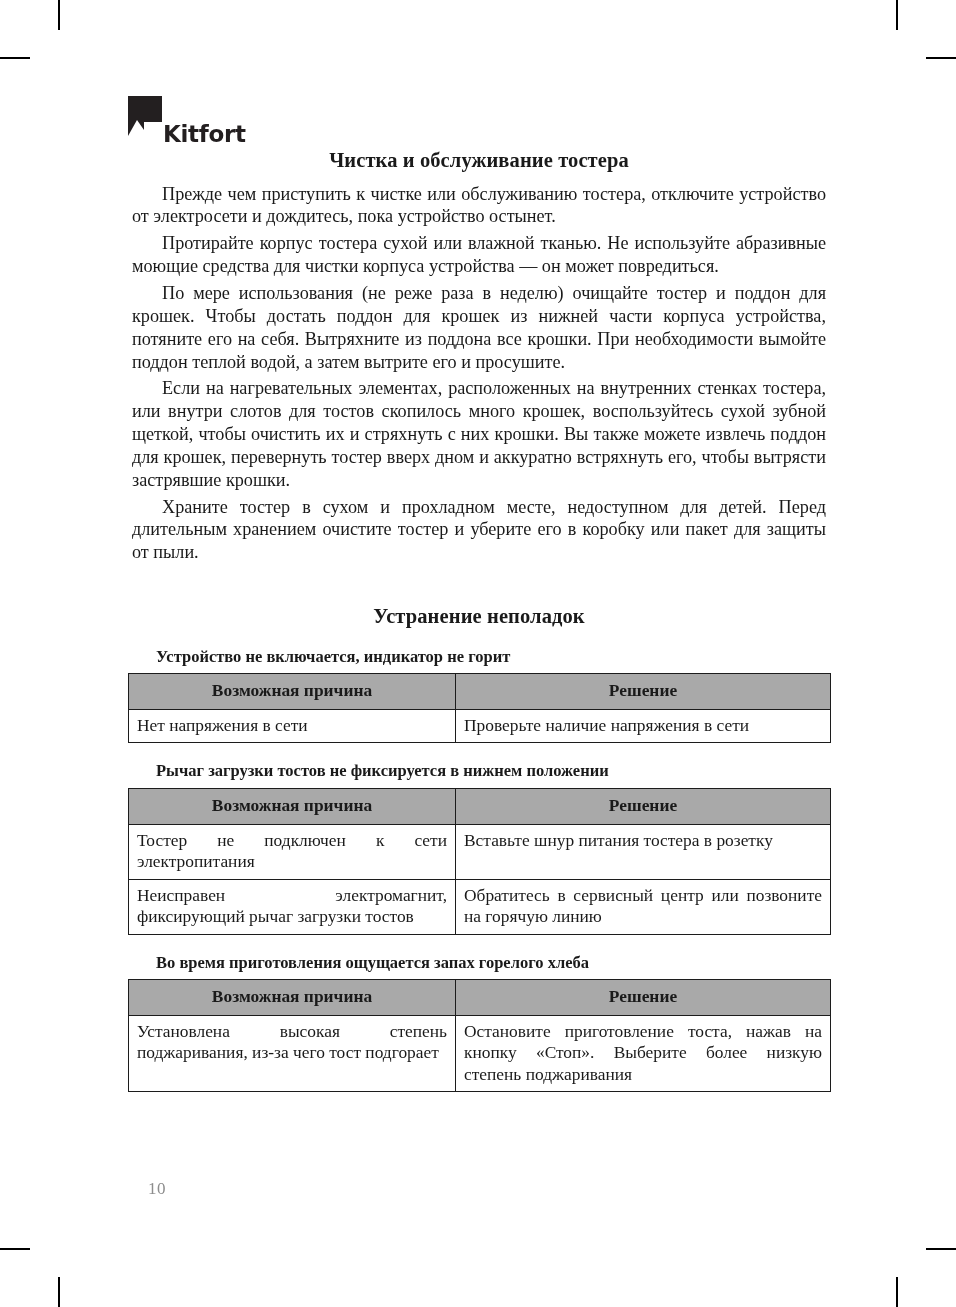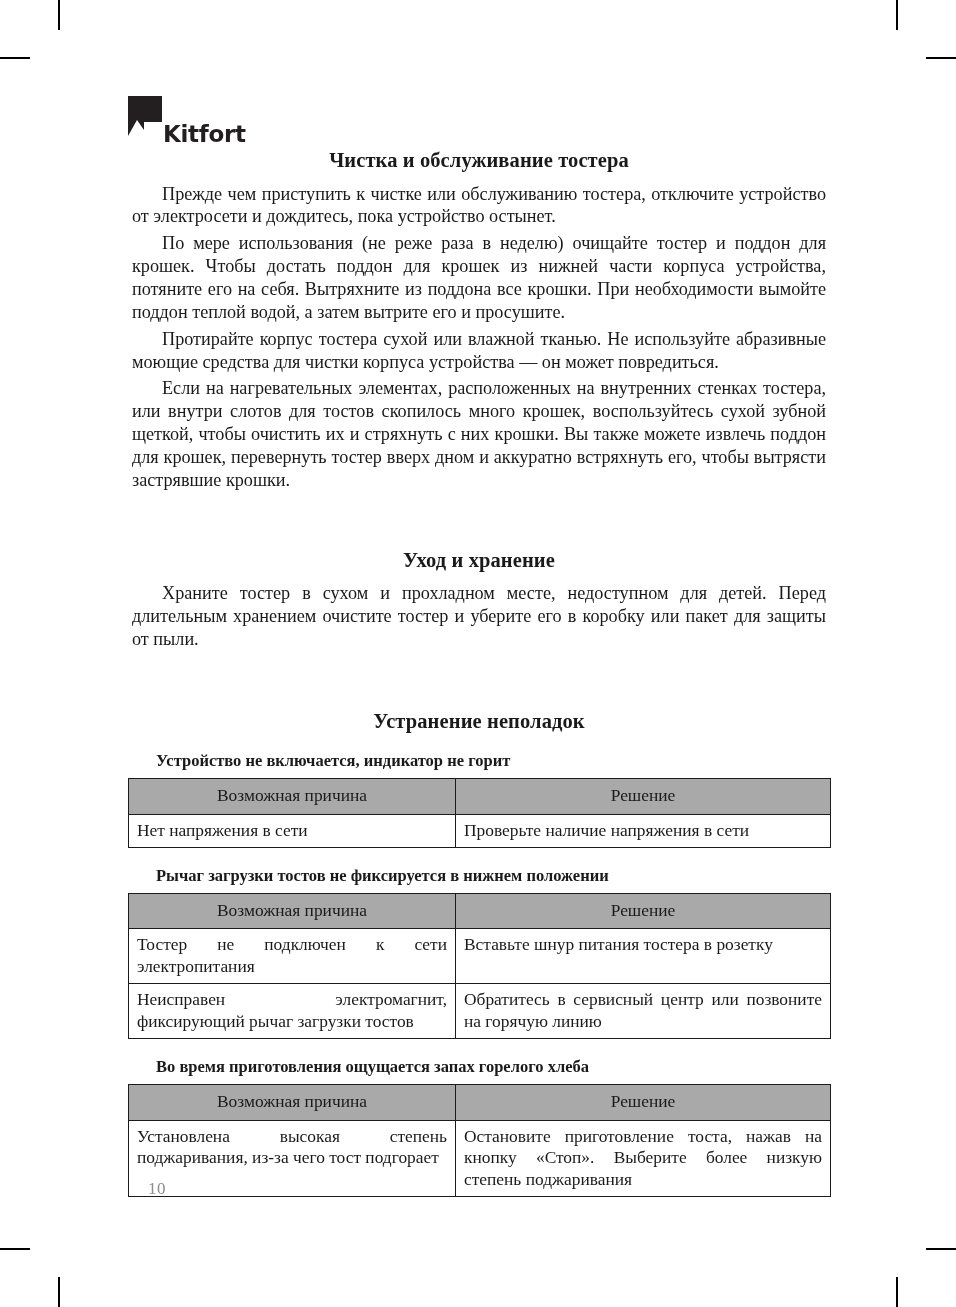--- a/index.html
+++ b/index.html
@@ -69,21 +69,21 @@
 
   h1.section-title {
     font-size: 20.5px;
     font-weight: bold;
     text-align: center;
     margin: 0 0 10px 0;
     line-height: 1.2;
     letter-spacing: 0.1px;
   }
   h1.section-title.spaced-top { margin-top: 56px; }
-  h1.section-title.spaced-top2 { margin-top: 58px; }
+  h1.section-title.spaced-top2 { margin-top: 40px; }
 
   p.body {
     font-size: 18.2px;
     line-height: 1.255;
     margin: 4px;
     text-align: justify;
     text-indent: 30px;
     hyphens: manual;
   }
 
@@ -108,21 +108,21 @@
 
   table.tbl th,
   table.tbl td {
     border: 1.3px solid #1c1c1c;
     padding: 5px 8px 6px 8px;
     vertical-align: top;
     line-height: 1.235;
   }
   table.tbl th {
     background: #a9a9a9;
-    font-weight: normal;
+    font-weight: bold;
     text-align: center;
     padding-top: 6px;
     padding-bottom: 7px;
   }
   table.tbl td {
     text-align: justify;
     text-align-last: left;
   }
   table.tbl td.nojust { text-align: left; }
 
@@ -155,25 +155,24 @@
     <svg class="logo-mark" viewBox="0 0 34 52">
       <path d="M0 0 H34 V26 H16 L16 34 L9 24 L0 40 Z" fill="#231f20"></path>
     </svg>
     <span class="logo-word">Kitfort</span>
   </div>
 
   <div class="content">
 
     <h1 class="section-title">Чистка и обслуживание тостера</h1>
     <p class="body">Прежде чем приступить к чистке или обслуживанию тостера, отключите устройство от электросети и дождитесь, пока устройство остынет.</p>
+    <p class="body">Протирайте корпус тостера сухой или влажной тканью. Не используйте абразивные моющие средства для чистки корпуса устройства — он может повредиться.</p>
     <p class="body">По мере использования (не реже раза в неделю) очищайте тостер и поддон для крошек. Чтобы достать поддон для крошек из нижней части корпуса устройства, потяните его на себя. Вытряхните из поддона все крошки. При необходимости вымойте поддон теплой водой, а затем вытрите его и просушите.</p>
-    <p class="body">Протирайте корпус тостера сухой или влажной тканью. Не используйте абразивные моющие средства для чистки корпуса устройства — он может повредиться.</p>
     <p class="body">Если на нагревательных элементах, расположенных на внутренних стенках тостера, или внутри слотов для тостов скопилось много крошек, воспользуйтесь сухой зубной щеткой, чтобы очистить их и стряхнуть с них крошки. Вы также можете извлечь поддон для крошек, перевернуть тостер вверх дном и аккуратно встряхнуть его, чтобы вытрясти застрявшие крошки.</p>
 
-    <h1 class="section-title spaced-top">Уход и хранение</h1>
     <p class="body">Храните тостер в сухом и прохладном месте, недоступном для детей. Перед длительным хранением очистите тостер и уберите его в коробку или пакет для защиты от пыли.</p>
 
     <h1 class="section-title spaced-top2">Устранение неполадок</h1>
 
     <h2 class="sub-title first">Устройство не включается, индикатор не горит</h2>
     <table class="tbl">
       <colgroup>
           <col class="c1">
           <col class="c2">
         </colgroup>

